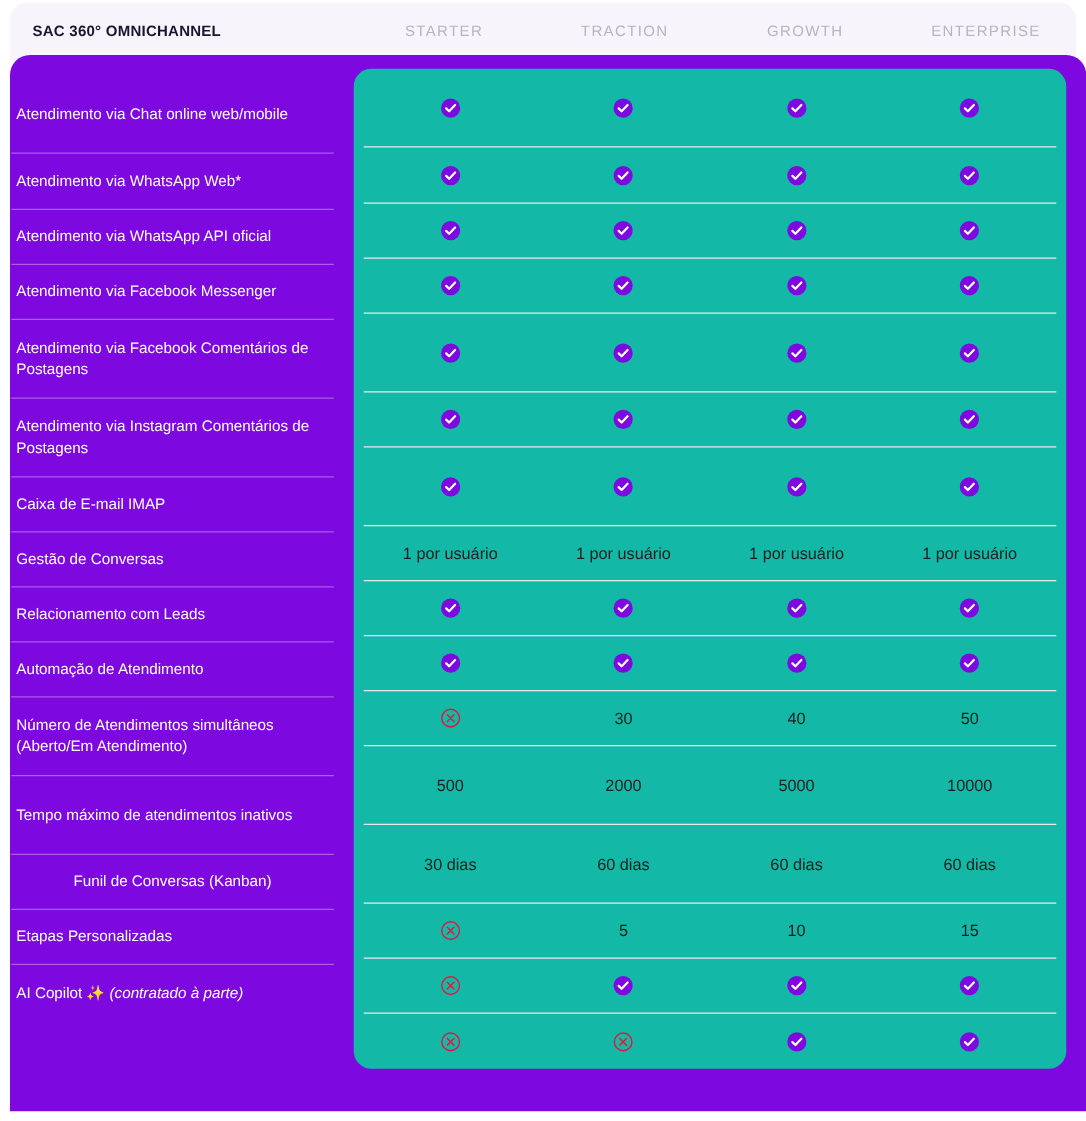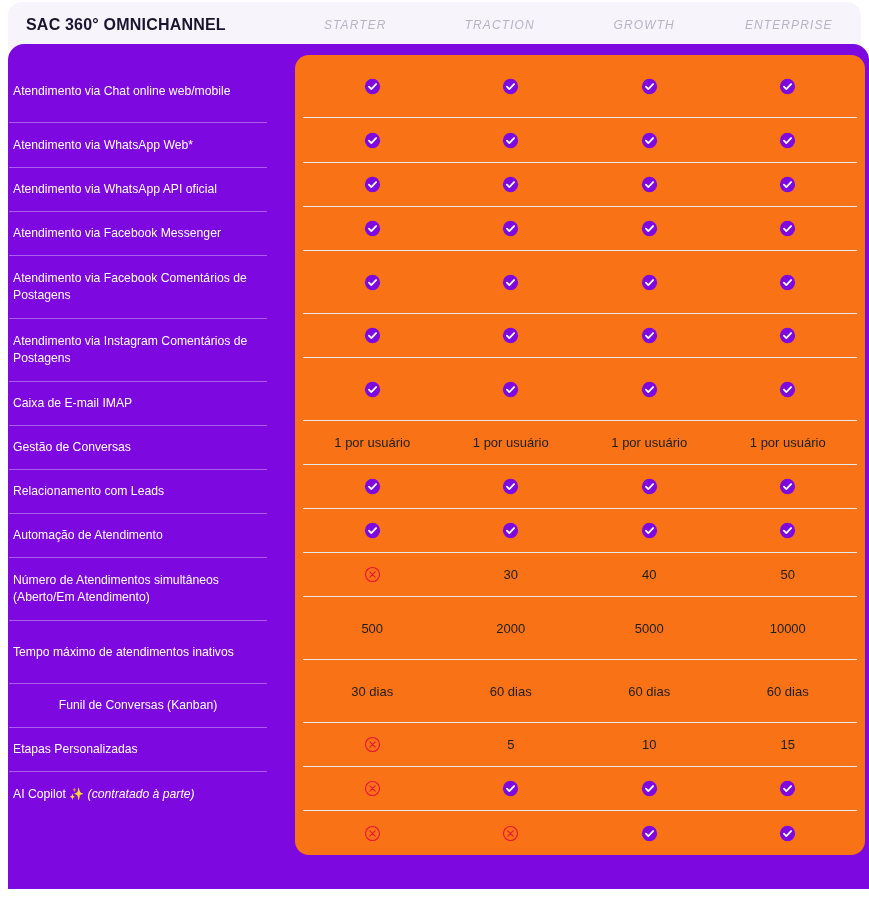--- a/index.html
+++ b/index.html
@@ -36,40 +36,39 @@
     align-items: center;
     box-sizing: border-box;
   }
   .header-title-cell {
     width: 275px;
     flex: 0 0 275px;
     padding-left: 18px;
     box-sizing: border-box;
   }
   .header-title {
-    font-size: 16px;
+    font-size: 12px;
     font-weight: bold;
     color: #1c1330;
     letter-spacing: 0.2px;
     white-space: nowrap;
   }
   .header-plans {
     flex: 1 1 auto;
     display: flex;
     align-items: center;
   }
   .plan-head {
     flex: 1 1 0;
     text-align: center;
     font-size: 12px;
     color: #b7b3c4;
     letter-spacing: 1.1px;
     text-transform: uppercase;
     white-space: nowrap;
-    font-style: italic;
   }
 
   
   .purple-panel {
     position: absolute;
     left: 8px;
     top: 44px;
     width: 861px;
     height: 845px;
     background: #7d08e0;
@@ -107,24 +106,24 @@
     font-style: italic;
   }
   .sparkle {
     color: #ffd84d;
     font-size: 12px;
   }
 
   
   .values-card {
     position: absolute;
-    left: 295px;
+    left: 283px;
     top: 55px;
     width: 570px;
-    background: #f97316;
+    background: #14b8a6;
     border-radius: 14px;
     box-sizing: border-box;
     z-index: 3;
     padding: 0 8px;
   }
   .value-row {
     display: flex;
     align-items: center;
     box-sizing: border-box;
     border-bottom: 1px solid #e9e9ec;

